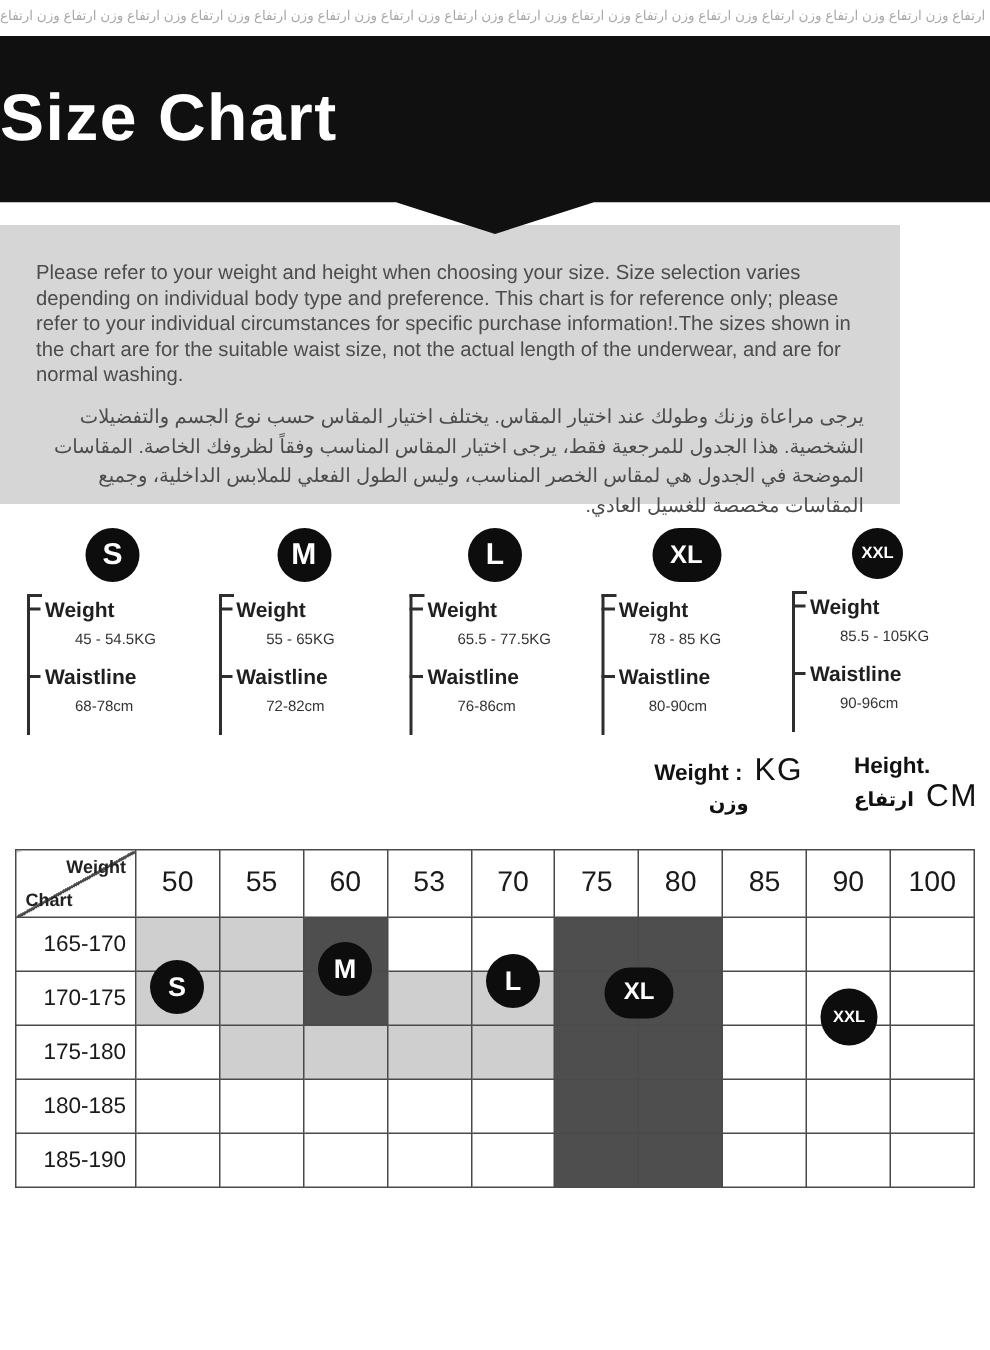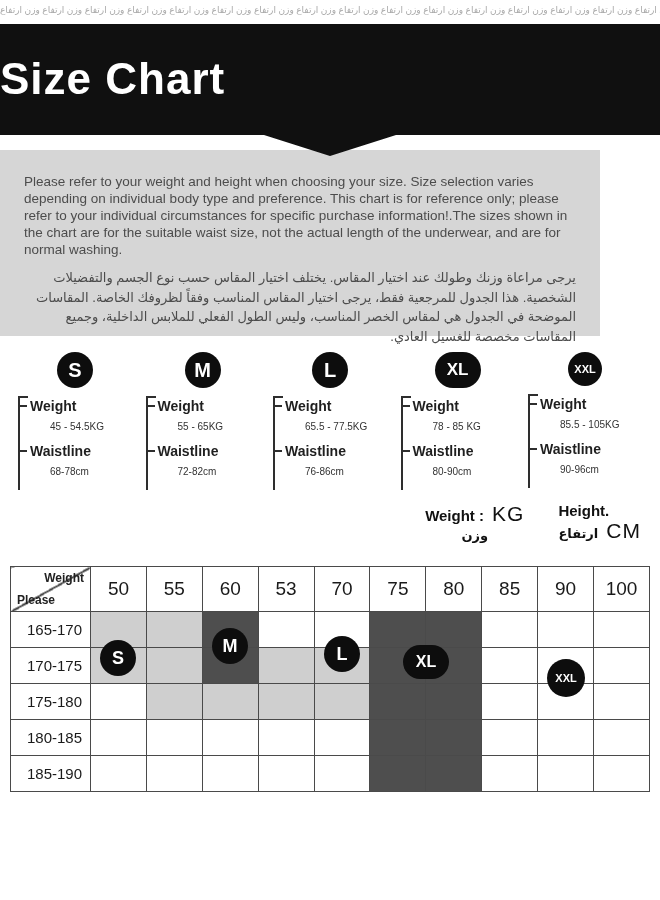--- a/index.html
+++ b/index.html
@@ -59,36 +59,36 @@
     font-weight:bold; font-size:14px; color:#1f1f1f; position:relative;
   }
   .size-label::before {
     content:""; position:absolute; left:-12px; top:50%; margin-top:-1px;
     width:9px; height:2px; background:#2e2e2e;
   }
   .size-value { font-size:10px; color:#333; margin:7px 0 11px 20px; }
   
   .units {
     display:flex; justify-content:flex-end; align-items:flex-start;
-    gap:34px; padding-right:19px; margin-top:12px; height:50px;
+    gap:34px; padding-right:8px; margin-top:12px; height:50px;
   }
   .unit-row { display:flex; align-items:baseline; gap:8px; }
   .unit-en { font-weight:bold; font-size:15px; color:#111; }
   .unit-big { font-size:21px; color:#111; letter-spacing:1px; }
   .unit-ar { font-size:13px; font-weight:bold; color:#111; direction:rtl; }
   .unit-group-w .unit-ar { text-align:center; margin-top:2px; }
   
   .table-wrap { position:relative; margin:14px 10px 0 10px; }
   table.size-table { border-collapse:collapse; width:640px; table-layout:fixed; }
   .size-table th, .size-table td {
     border:1px solid #4a4a4a; height:35px; padding:0; text-align:center;
     font-size:19px; font-weight:normal; color:#1a1a1a;
   }
   .size-table thead th { height:44px; }
-  .size-table td.row-label { font-size:15px; text-align:center; padding-left:8px; }
+  .size-table td.row-label { font-size:15px; text-align:left; padding-left:18px; }
   .size-table td.light { background:var(--cellLight,#cfcfcf); }
   .size-table td.dark  { background:var(--cellDark,#4e4e4e); }
   th.corner {
     position:relative;
     background:linear-gradient(to bottom right,
       transparent calc(50% - 1px), #4a4a4a calc(50% - 1px),
       #4a4a4a calc(50% + 1px), transparent calc(50% + 1px));
   }
   th.corner .c-top    { position:absolute; top:4px; right:6px;  font-size:12px; font-weight:bold; color:#222; }
   th.corner .c-bottom { position:absolute; bottom:4px; left:6px; font-size:12px; font-weight:bold; color:#222; }
@@ -188,21 +188,21 @@
         <col>
         <col>
         <col>
         <col>
         <col>
     </colgroup>
     <thead>
       <tr id="table-header-row">
         <th class="corner">
           <span class="c-top">Weight</span>
-          <span class="c-bottom">Please</span>
+          <span class="c-bottom">Chart</span>
         </th>
       <th>50</th>
           <th>55</th>
           <th>60</th>
           <th>53</th>
           <th>70</th>
           <th>75</th>
           <th>80</th>
           <th>85</th>
           <th>90</th>

